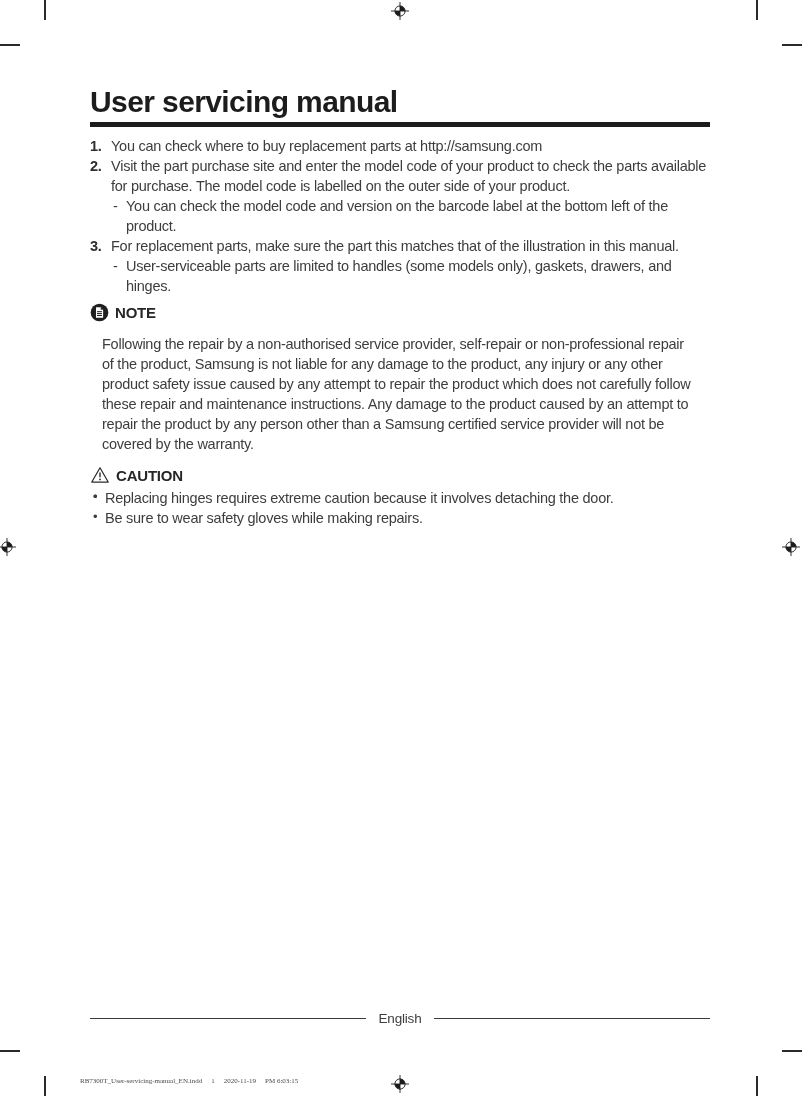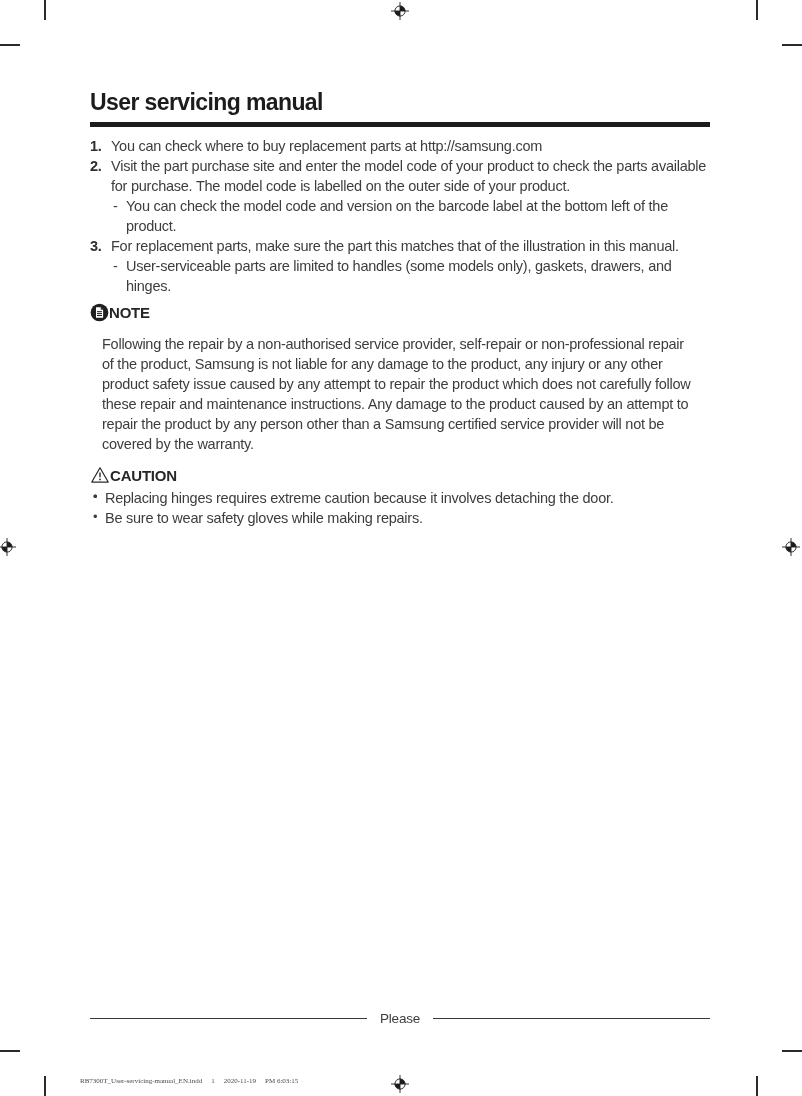--- a/index.html
+++ b/index.html
@@ -12,32 +12,32 @@
     overflow:hidden;
   }
   
   .cm{position:absolute;background:#2a2a2a;}
   .cm.v{width:1.5px;height:20px;}
   .cm.h{height:1.5px;width:20px;}
   .regmark{position:absolute;width:18px;height:18px;}
   
   .content{position:absolute;left:90px;top:84px;width:620px;}
   .title{
-    margin:0;font-size:23px;line-height:36px;font-weight:700;
+    margin:0;font-size:30px;line-height:36px;font-weight:700;
     letter-spacing:-0.6px;color:#1c1c1c;
   }
   .title-rule{height:5px;background:#1c1c1c;margin-top:2px;}
   .body-txt{font-size:14.5px;line-height:20px;letter-spacing:-0.25px;}
   .steps{margin-top:9px;}
   .step{position:relative;padding-left:21px;}
   .step .num{position:absolute;left:0;top:0;font-weight:700;color:#2e2e2e;}
   .sub{position:relative;padding-left:15px;margin-top:0;}
   .sub .dash{position:absolute;left:2px;top:0;}
   .sec-head{
-    display:flex;align-items:center;
+    display:flex;align-items:center;gap:6px;
     margin-top:7px;margin-bottom:4px;
     font-size:15px;font-weight:700;color:#262626;letter-spacing:-0.2px;
   }
   .para{margin:12px;}
   .bullets{margin-top:3px;}
   .bullet{position:relative;padding-left:15px;}
   .bullet .dot{position:absolute;left:3px;top:-1px;font-size:13px;}
   
   .lang-footer{
     position:absolute;left:90px;top:1010px;width:620px;height:17px;
@@ -157,21 +157,21 @@
       </div>
       <div class="bullet">
         <span class="dot">•</span>
         <span>Be sure to wear safety gloves while making repairs.</span>
       </div>
     </div>
   </div>
 
   <div class="lang-footer">
     <div class="rule"></div>
-    <span class="lang">Please</span>
+    <span class="lang">English</span>
     <div class="rule"></div>
   </div>
 
   <div class="slug">
     <span>RB7300T_User-servicing-manual_EN.indd</span><span class="pg">1</span><span>2020-11-19</span><span>PM 6:03:15</span>
   </div>
 
 </div>
 
 </body></html>

